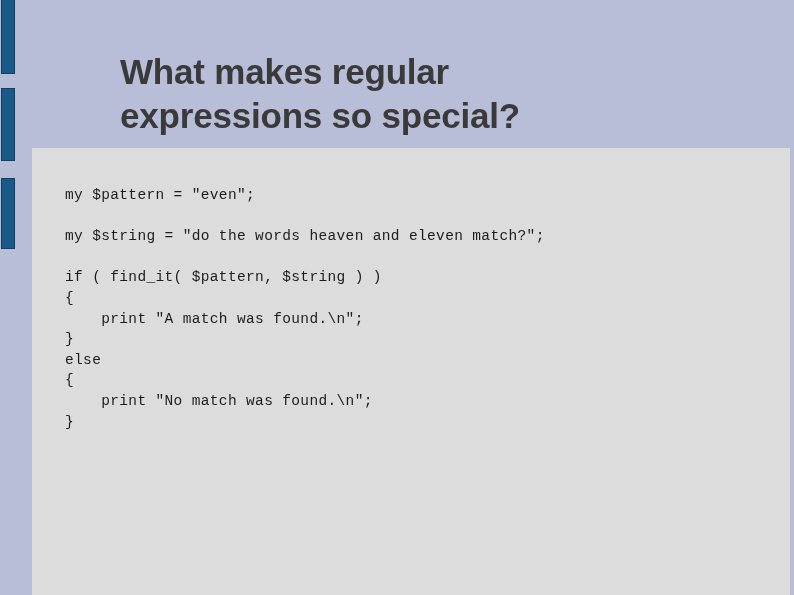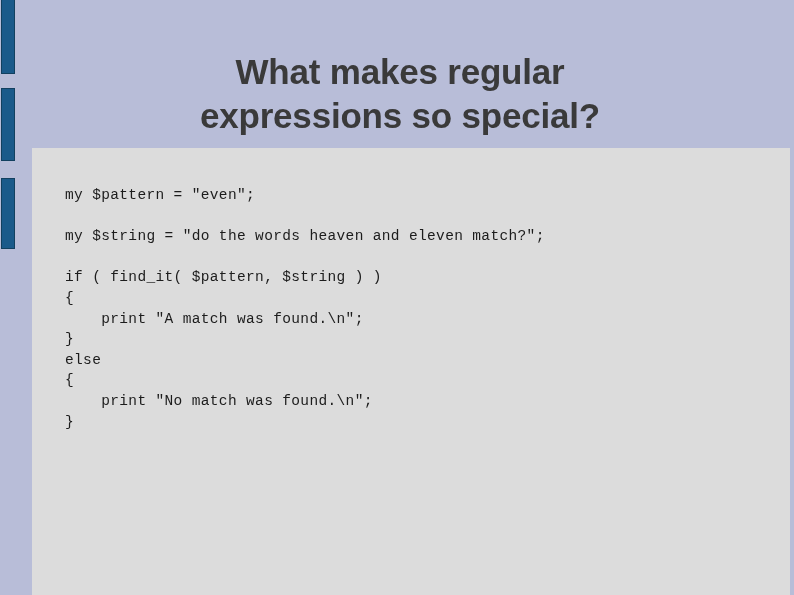--- a/index.html
+++ b/index.html
@@ -33,21 +33,21 @@
   .deco-bar.b1 { top: -4px;  height: 78px; }
   .deco-bar.b2 { top: 88px;  height: 73px; }
   .deco-bar.b3 { top: 178px; height: 71px; }
 
   
   .title {
     position: absolute;
     left: 120px;
     top: 50px;
     width: 560px;
-    text-align: center;
+    text-align: left;
     font-size: 35px;
     font-weight: bold;
     line-height: 1.26;
     color: #3a3a3a;
     letter-spacing: -0.2px;
     white-space: pre-wrap;
   }
 
   
   .content-panel {

